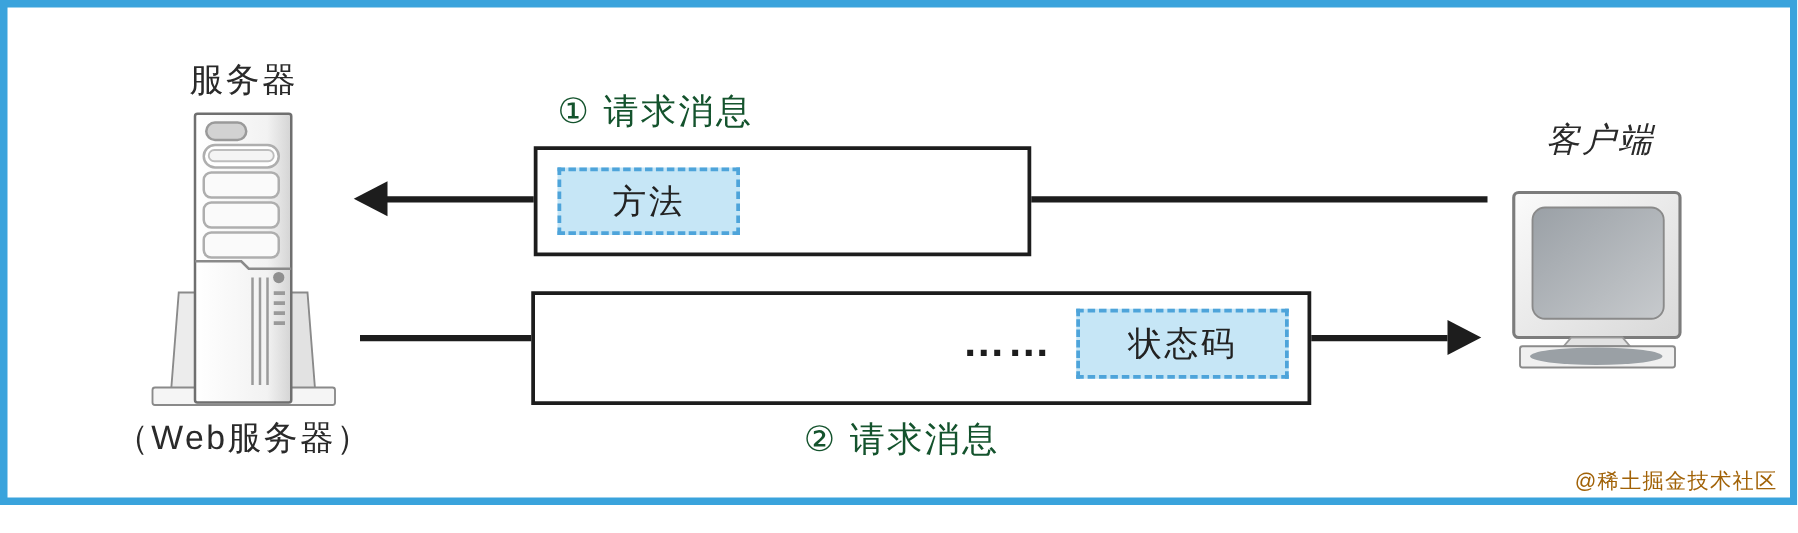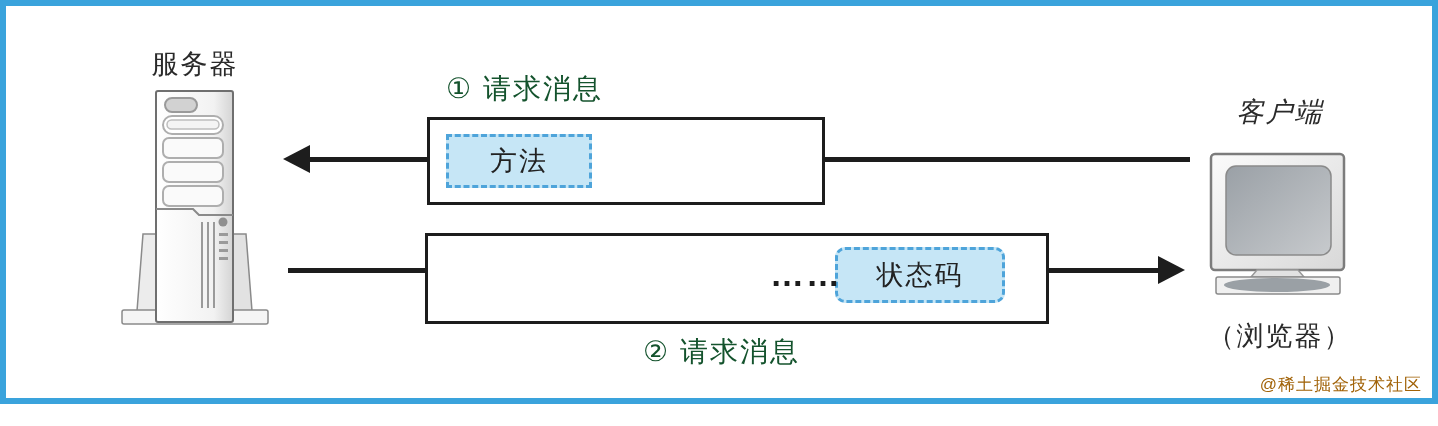--- a/index.html
+++ b/index.html
@@ -73,20 +73,21 @@
       <line x1="94" y1="136" x2="94" y2="222" stroke="#9a9a9a" stroke-width="2"></line>
 
       <circle cx="103" cy="136" r="4.5" fill="#8f8f8f"></circle>
       <rect x="99" y="147" width="9" height="3" fill="#9a9a9a"></rect>
       <rect x="99" y="155" width="9" height="3" fill="#9a9a9a"></rect>
       <rect x="99" y="163" width="9" height="3" fill="#9a9a9a"></rect>
       <rect x="99" y="171" width="9" height="3" fill="#9a9a9a"></rect>
     </svg>
   </div>
 
+  <div class="abs lbl" style="left:55px;top:332px;width:280px;">（Web服务器）</div>
 
   <div class="abs lbl" style="left:1205px;top:94px;width:150px;font-style:italic;">客户端</div>
 
   <div class="abs" style="left:1205px;top:148px;z-index:2;">
     <svg width="145" height="152" viewBox="0 0 145 152">
       <defs>
         <linearGradient id="gMon" x1="0" y1="0" x2="1" y2="1">
           <stop offset="0" stop-color="#fbfbfb"></stop>
             <stop offset="1" stop-color="#d8d8d8"></stop>
         </linearGradient>
@@ -100,36 +101,35 @@
 
       <rect x="21" y="18" width="105" height="89" rx="10" fill="url(#gScr)" stroke="#8a8a8a" stroke-width="1.5"></rect>
 
       <polygon points="52,122 93,122 99,129 46,129" fill="#e2e2e2" stroke="#999999" stroke-width="1.5"></polygon>
 
       <rect x="11" y="129" width="124" height="17" rx="2" fill="#f0f0f0" stroke="#8a8a8a" stroke-width="1.5"></rect>
       <ellipse cx="72" cy="137" rx="53" ry="7" fill="#9aa0a5"></ellipse>
     </svg>
   </div>
 
-  <div class="abs lbl" style="left:1195px;top:318px;width:170px;">（浏览器）</div>
 
   <div class="hline" style="left:300px;top:157px;width:890px;"></div>
   <div class="arrow-left" style="left:283px;top:145px;"></div>
 
   <div class="abs steplbl" style="left:446px;top:70px;">① 请求消息</div>
 
   <div class="msgbox" style="left:427px;top:117px;width:392px;height:82px;">
     <div class="chip" style="left:16px;top:14px;width:146px;height:54px;">方法</div>
   </div>
 
   <div class="hline" style="left:288px;top:268px;width:870px;"></div>
   <div class="arrow-right" style="left:1158px;top:256px;"></div>
 
   <div class="msgbox" style="left:425px;top:233px;width:618px;height:85px;">
     <div class="dots" style="left: 342px; top: 28px;">……</div>
-    <div class="chip" style="left:407px;top:11px;width:170px;height:56px;border-radius:10px;">状态码</div>
+    <div class="chip" style="left:433px;top:11px;width:170px;height:56px;">状态码</div>
   </div>
 
   <div class="abs steplbl" style="left:643px;top:333px;">② 请求消息</div>
 
   <div class="watermark">@稀土掘金技术社区</div>
 
 </div>
 
 </body></html>

